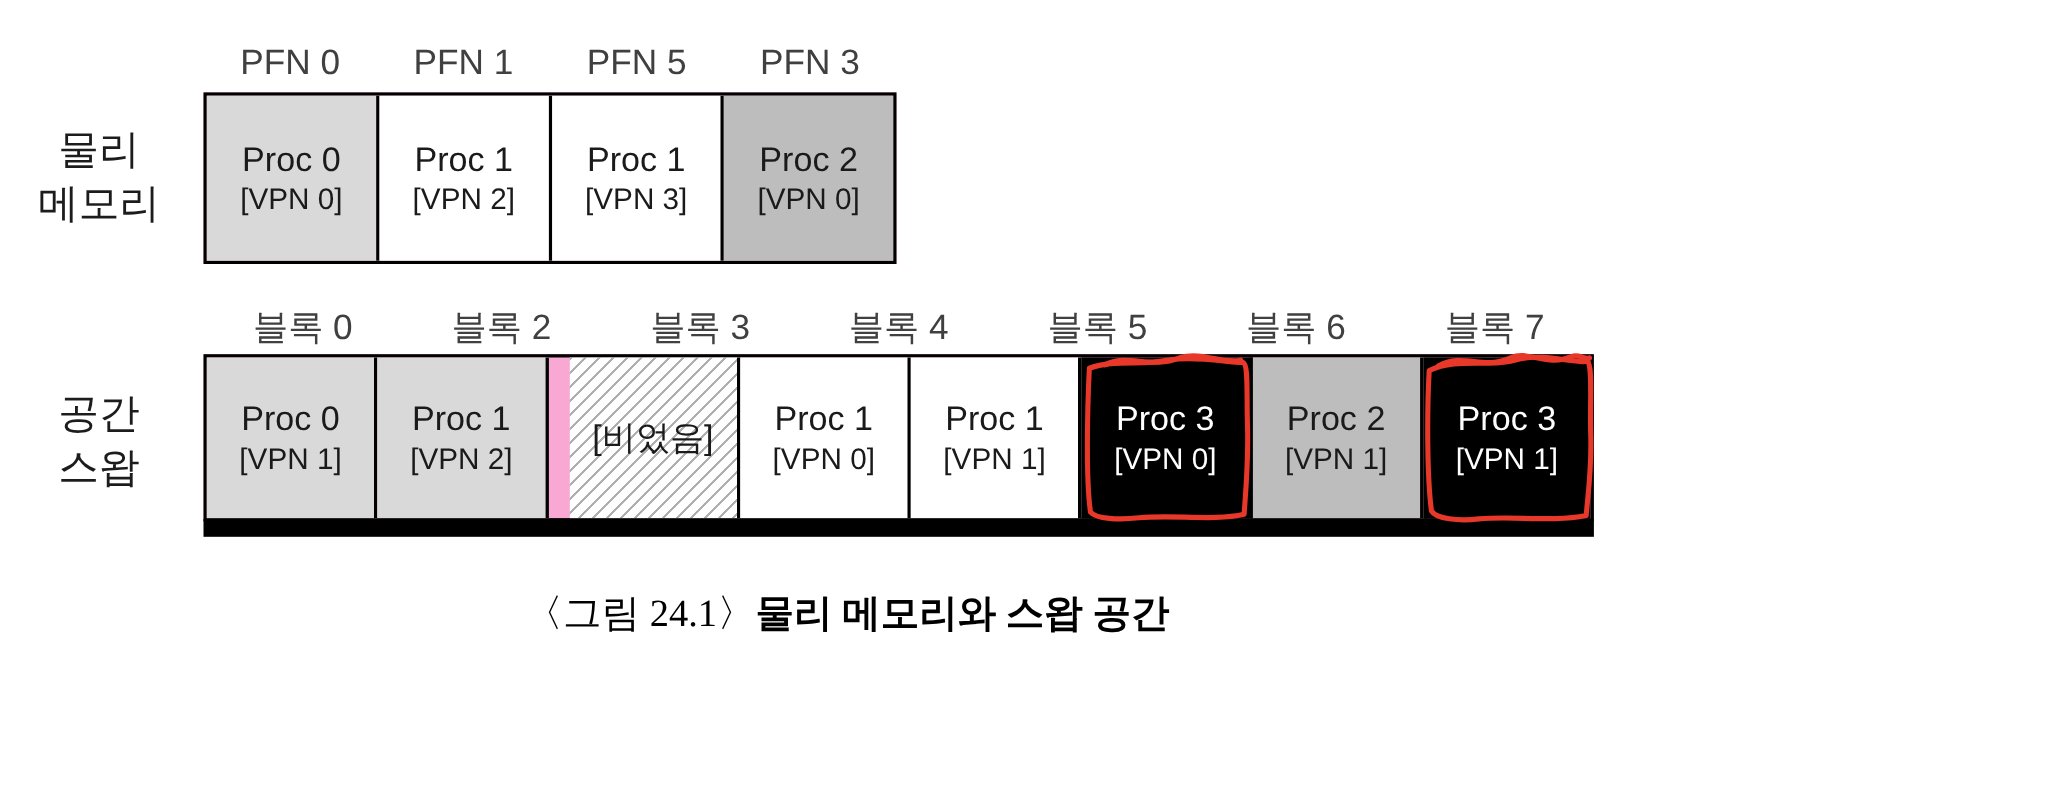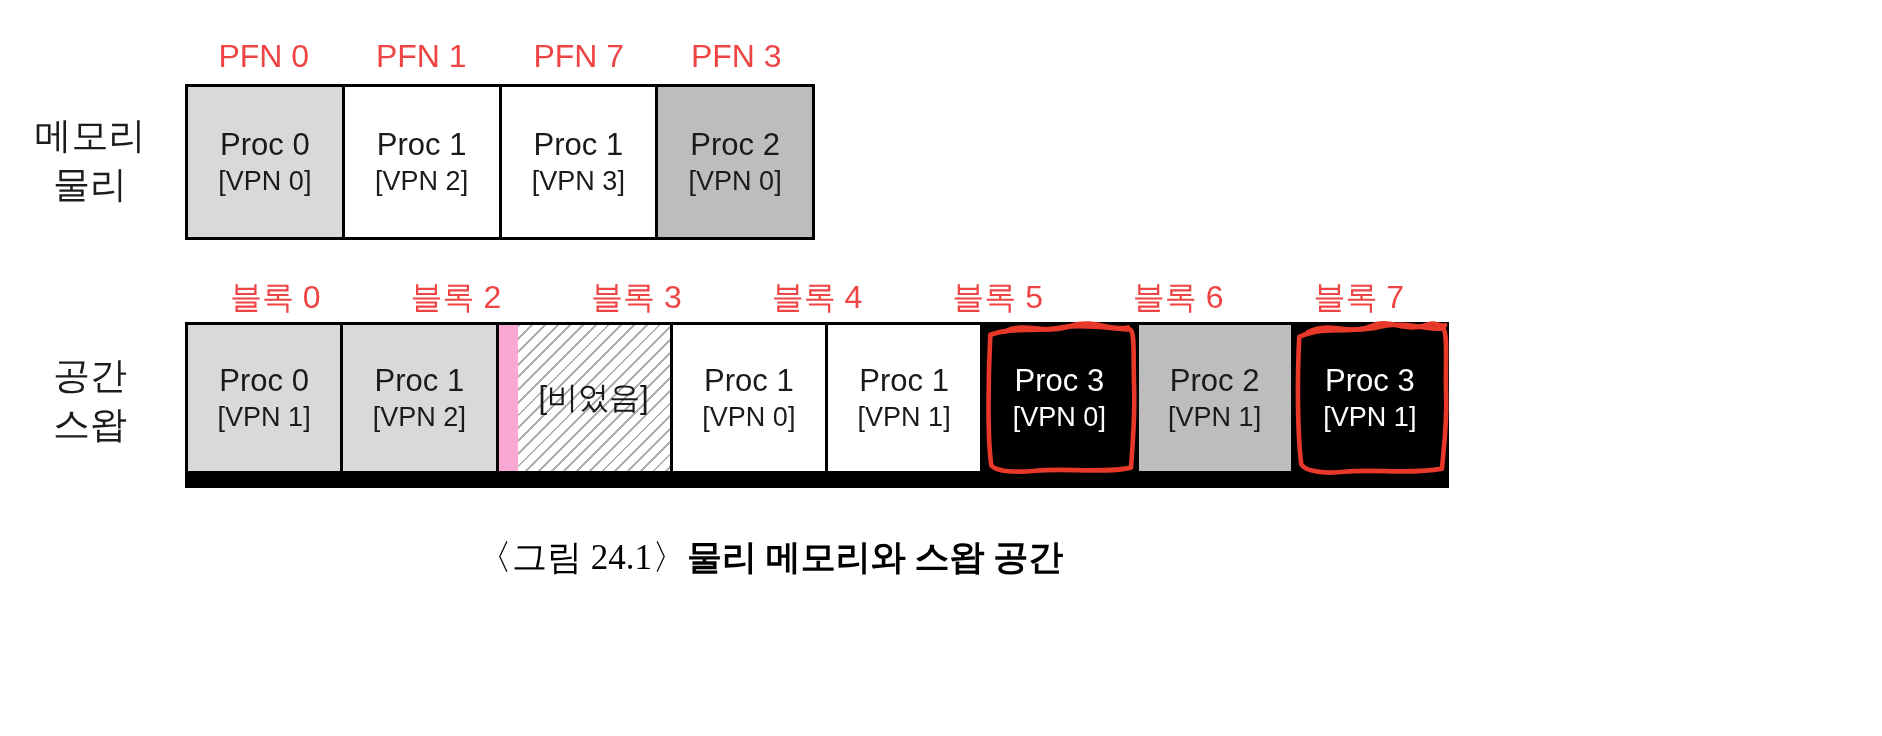--- a/index.html
+++ b/index.html
@@ -18,21 +18,21 @@
     width: 160px;
     text-align: center;
     font-size: 37px;
     line-height: 1.32;
     color: #1c1c1c;
   }
   .phys-label { left: 10px; top: 112px; }
   .swap-label { left: 10px; top: 352px; }
 
   .headers { position: absolute; display: flex; }
-  .hdr { flex: 1; text-align: center; font-size: 32px; color: #ef4444; white-space: nowrap; }
+  .hdr { flex: 1; text-align: center; font-size: 32px; color: #404040; white-space: nowrap; }
   .phys-headers { left: 185px; top: 38px; width: 630px; }
   .swap-headers { left: 185px; top: 276px; width: 1264px; }
 
   .cells {
     position: absolute;
     display: flex;
     border: 3px solid var(--border, #000);
     background: #f9a8d4;
   }
   .phys-cells { left: 185px; top: 84px;  width: 630px;  height: 156px; }
@@ -99,28 +99,28 @@
   }
   .fig-num { font-weight: 400; }
   .fig-title { font-weight: 700; }
 </style>
 </head>
 <body>
 
 <div class="figure">
 
   <div class="row-label phys-label">
+    <div>물리</div>
     <div>메모리</div>
-    <div>물리</div>
   </div>
 
   <div class="headers phys-headers">
     <div class="hdr">PFN 0</div>
     <div class="hdr">PFN 1</div>
-    <div class="hdr">PFN 7</div>
+    <div class="hdr">PFN 5</div>
     <div class="hdr">PFN 3</div>
   </div>
 
   <div class="cells phys-cells">
     <div class="cell" style="background-color: rgb(217, 217, 217); color: rgb(26, 26, 26);">
       <div class="proc">Proc 0</div>
       <div class="vpn">[VPN 0]</div>
     </div>
     <div class="cell" style="background-color: rgb(255, 255, 255); color: rgb(26, 26, 26);">
       <div class="proc">Proc 1</div>

